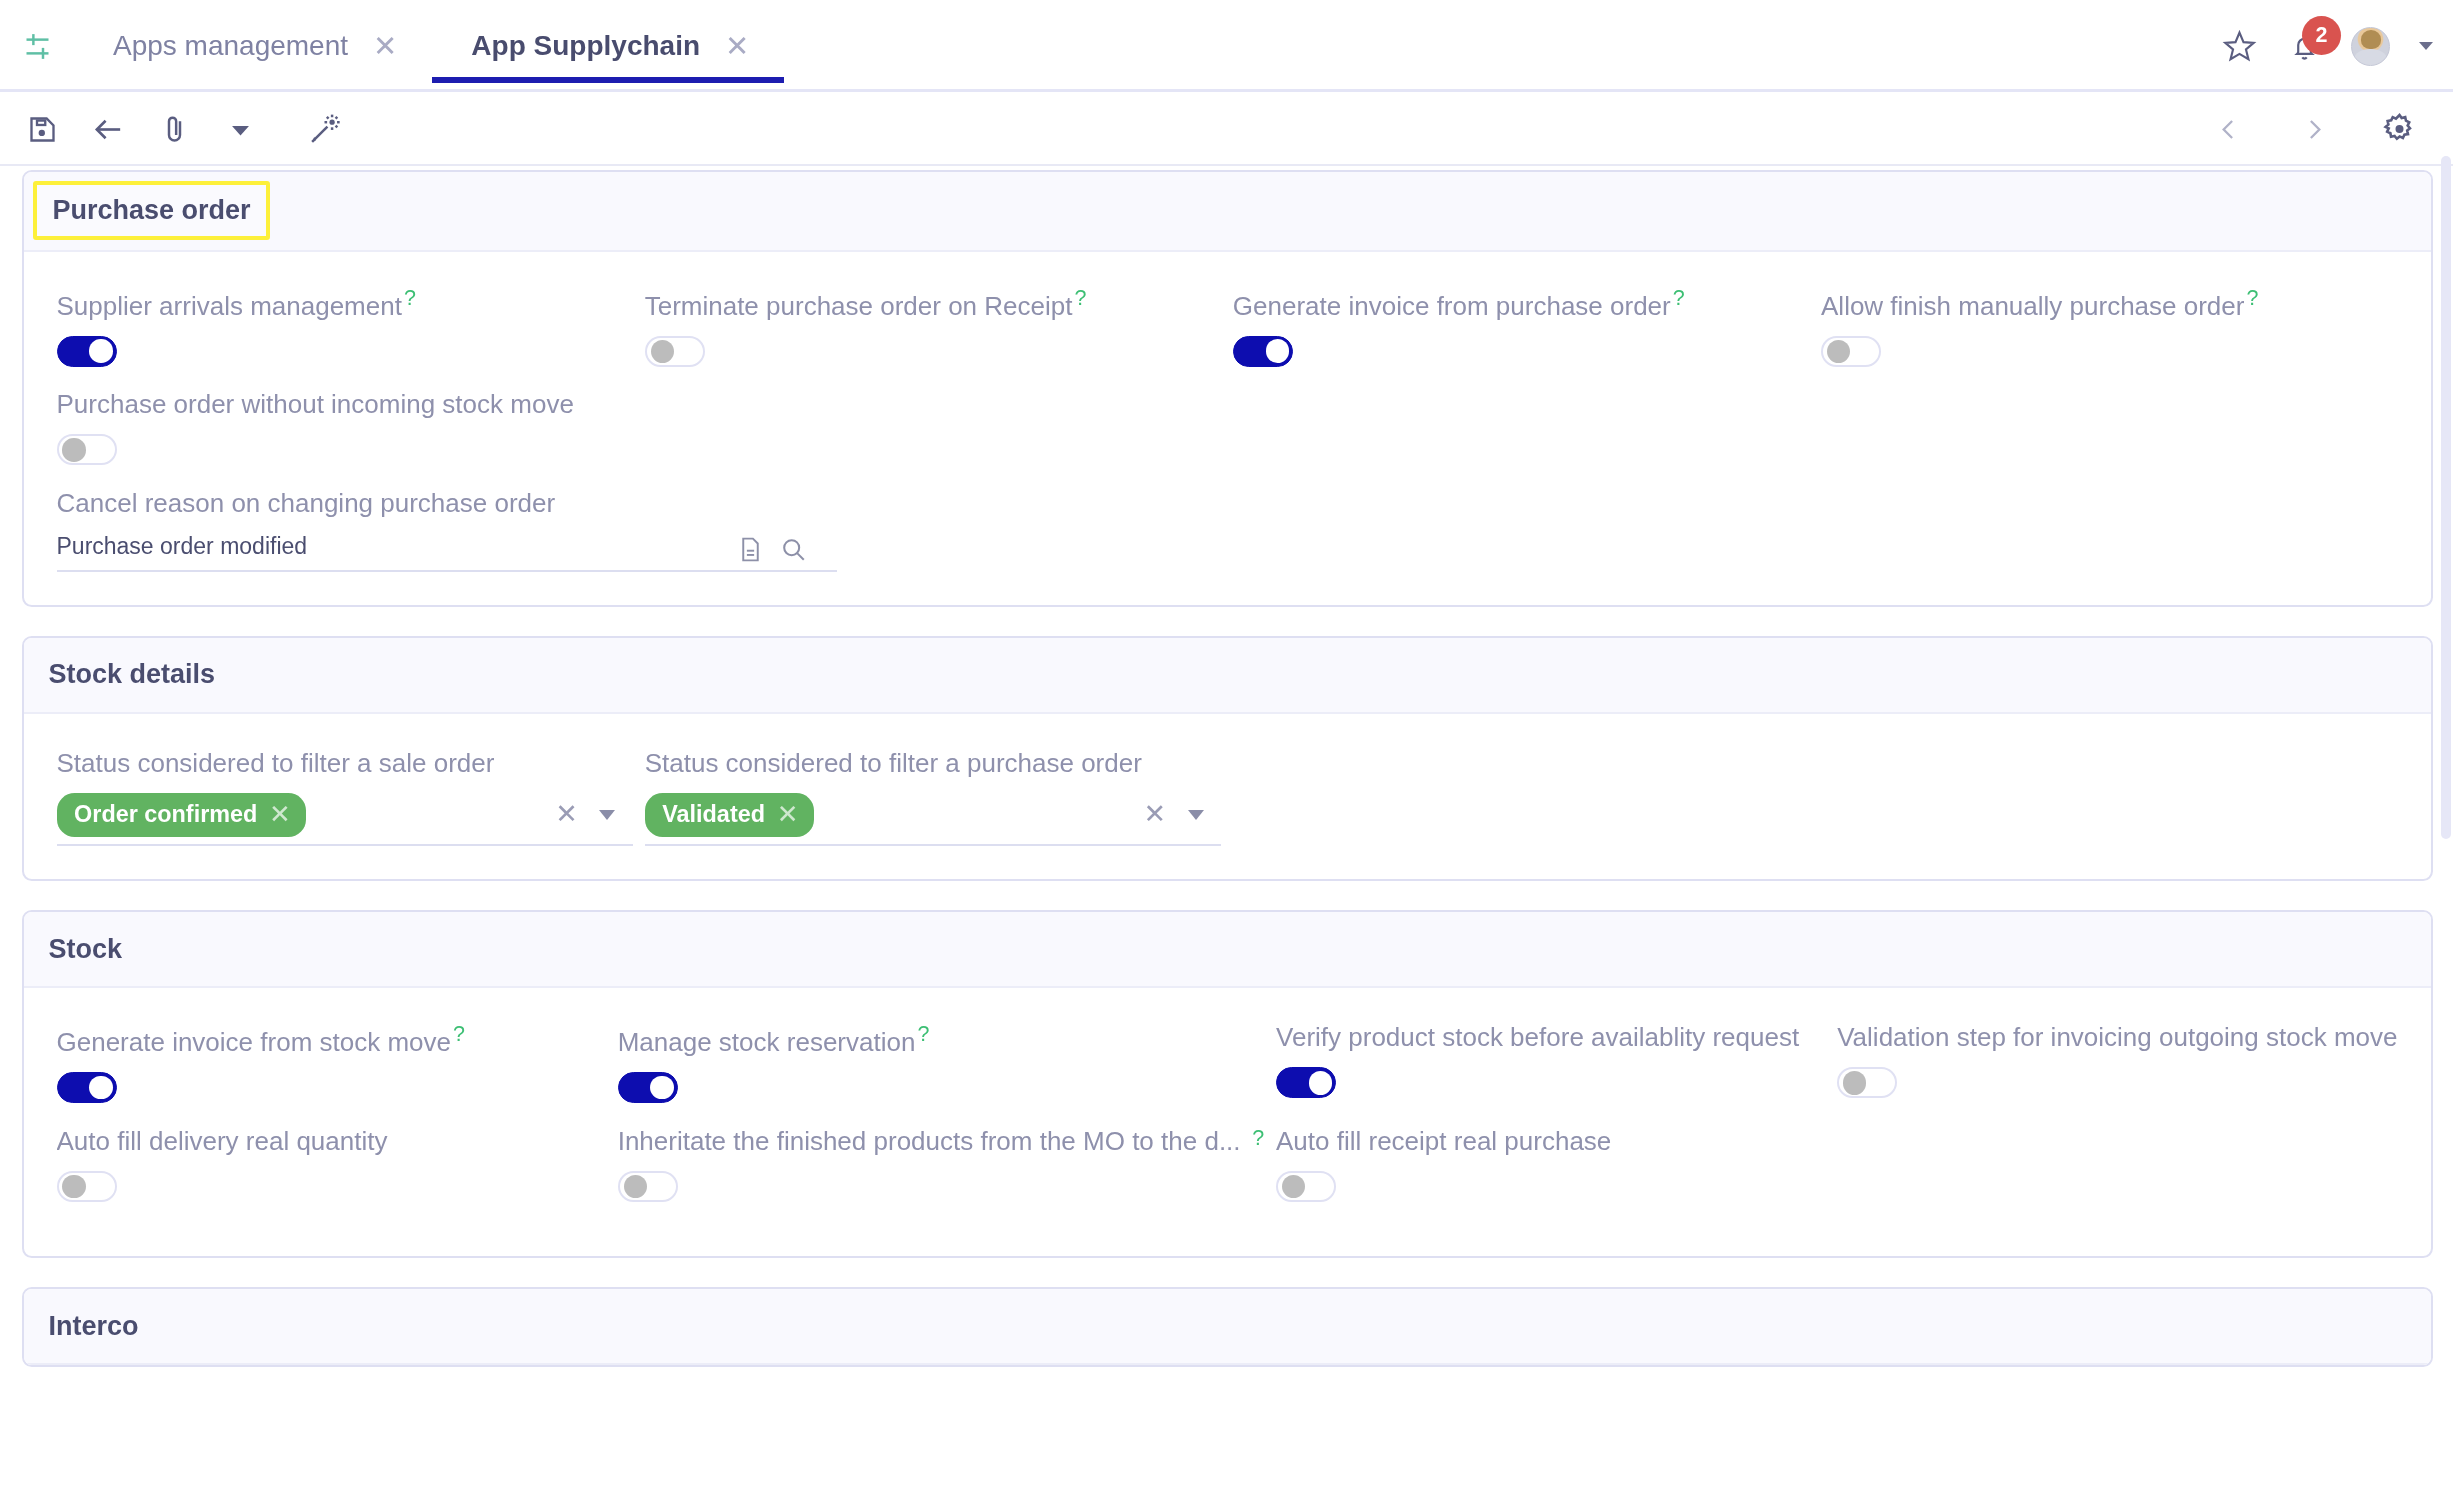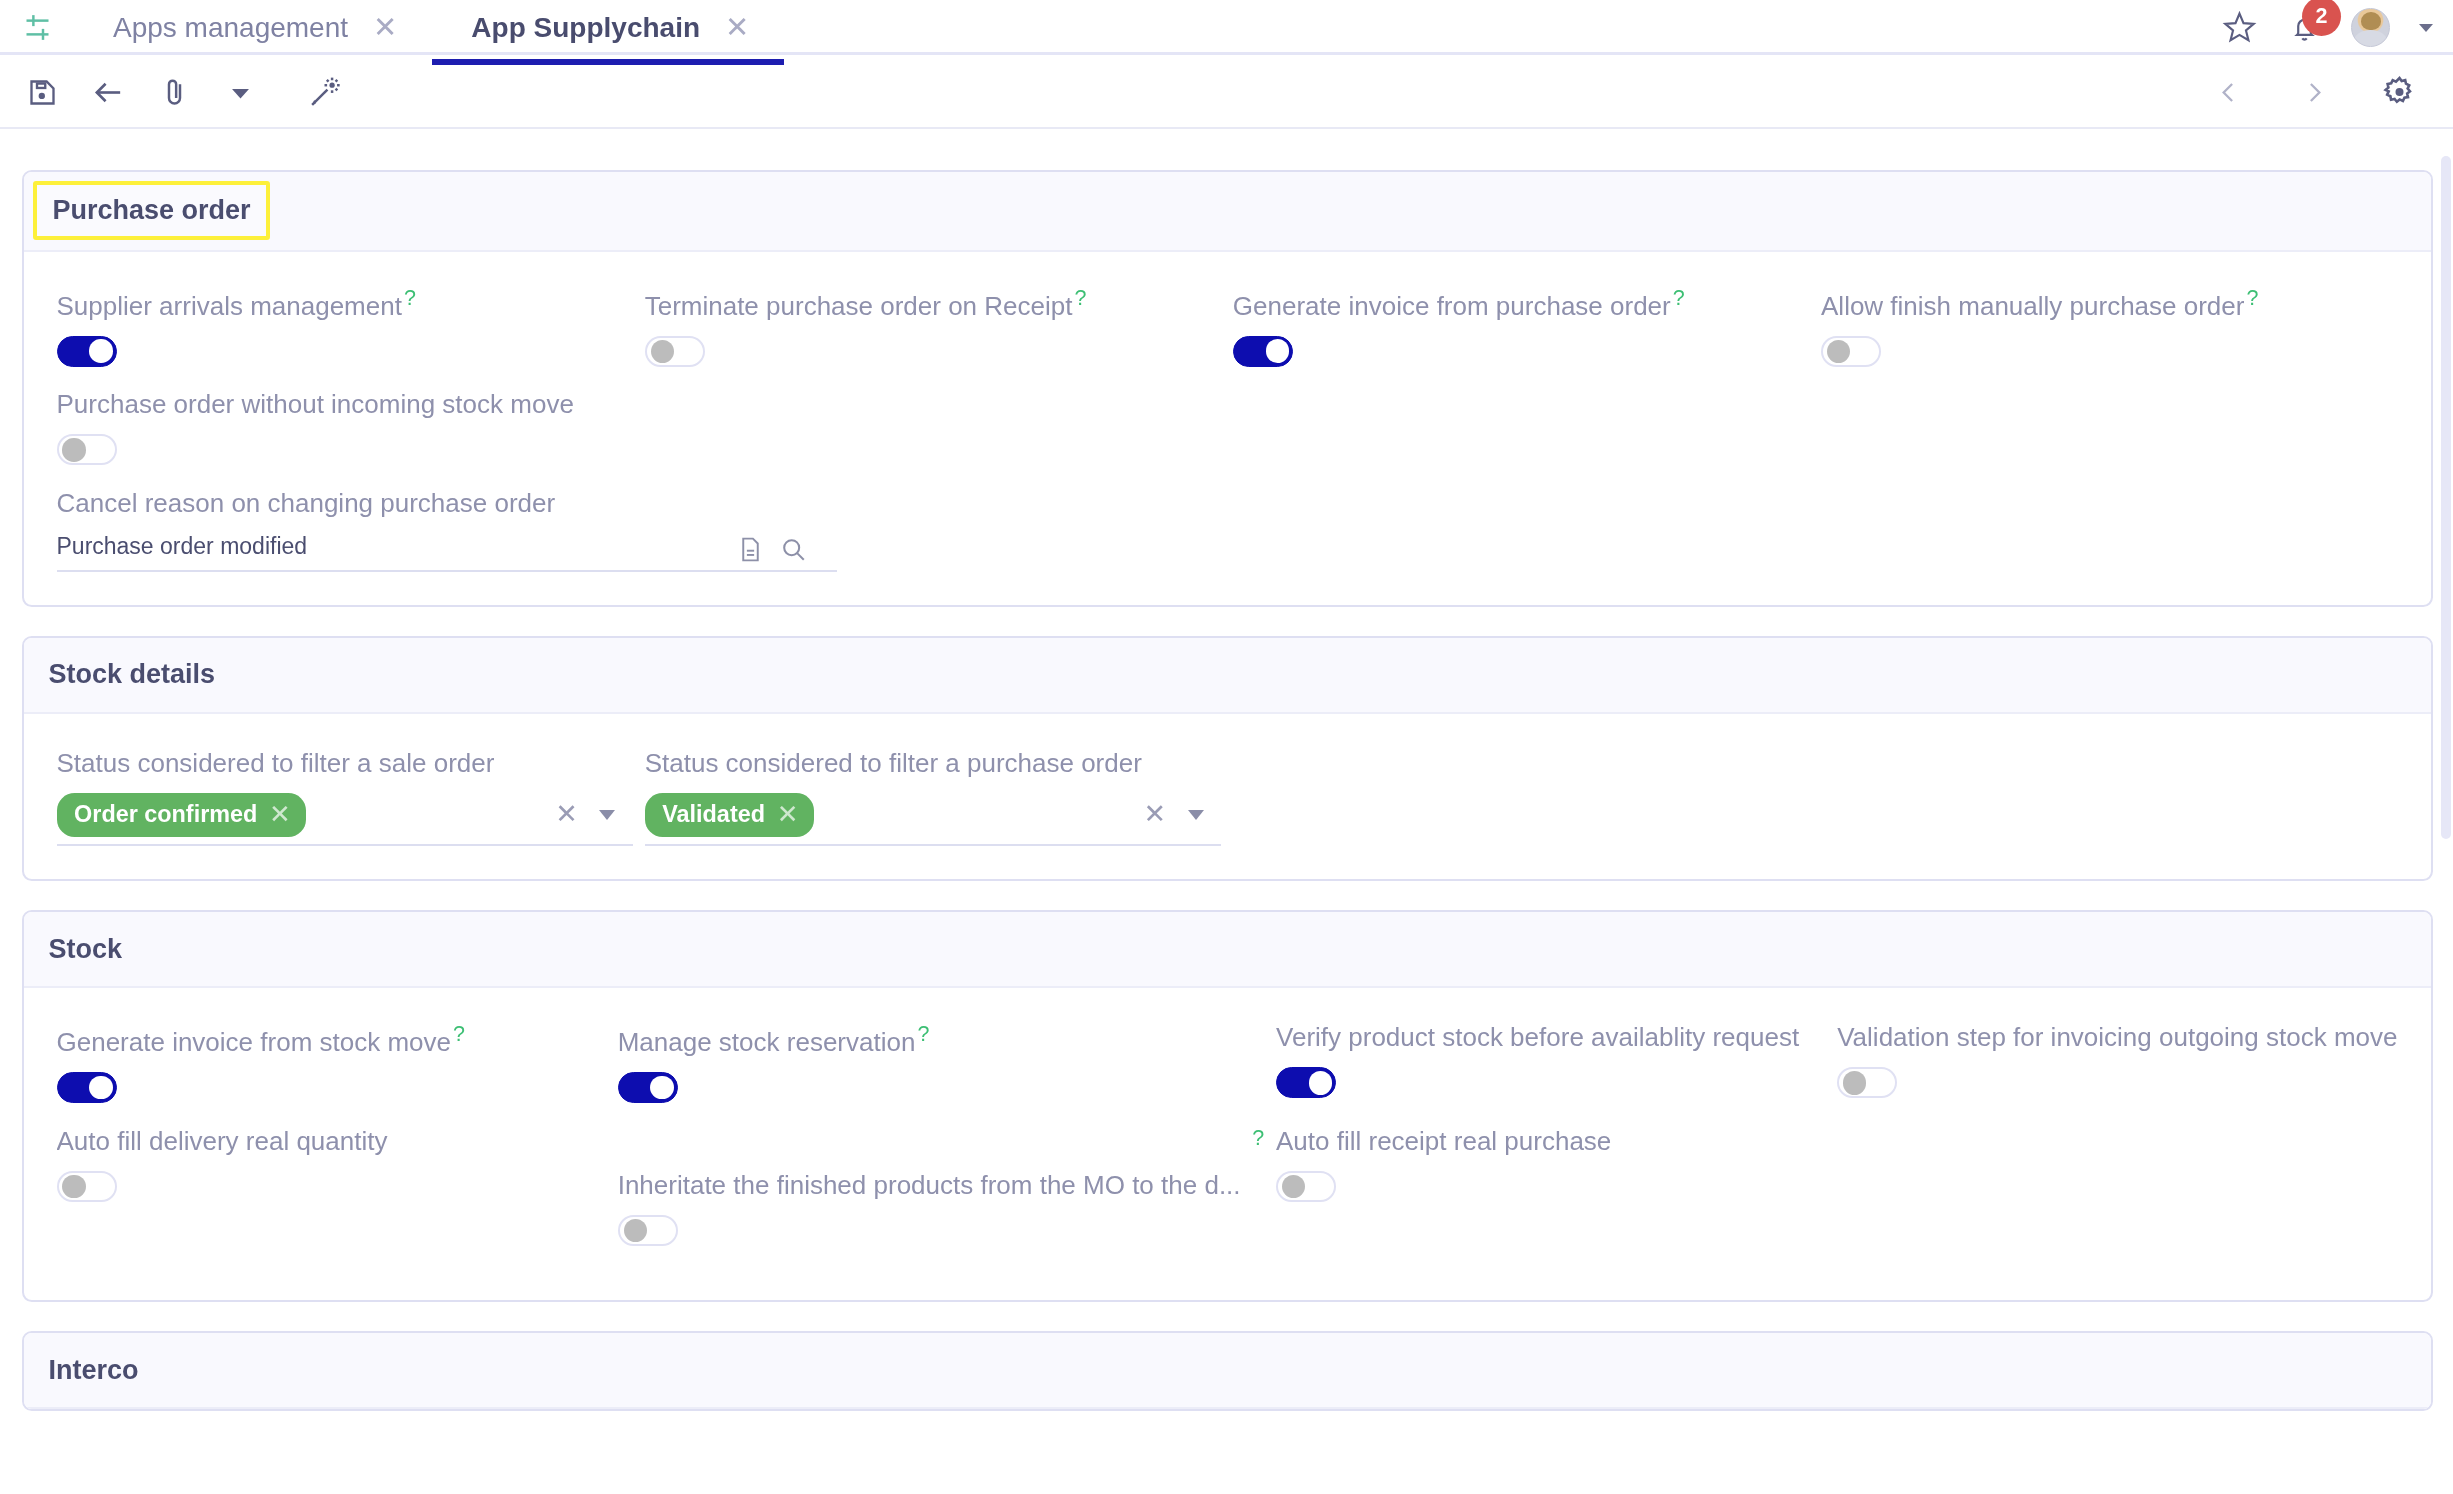--- a/index.html
+++ b/index.html
@@ -7,21 +7,21 @@
   body {
     width: 2454px; height: 1494px;
     background: #ffffff;
     font-family: "Liberation Sans", sans-serif;
     overflow: hidden;
     position: relative;
   }
 
   
   .tabbar {
-    height: 55px;
+    height: 92px;
     display: flex;
     align-items: center;
     position: relative;
     background: #fff;
   }
   .tabbar::after {
     content: "";
     position: absolute;
     left: 0; right: 0; bottom: 0;
     height: 2.9px;
@@ -193,21 +193,20 @@
   .flabel.with-far-help {
     display: flex;
     align-items: flex-start;
     gap: 9.8px;
   }
   .flabel.with-far-help .ltext {
     overflow: hidden;
     text-overflow: ellipsis;
     white-space: nowrap;
     max-width: 741px;
-    margin-top: 44px;
   }
 
   
   .toggle {
     width: 60px; height: 31px;
     border-radius: 17.6px;
     position: relative;
     cursor: pointer;
     display: block;
   }

